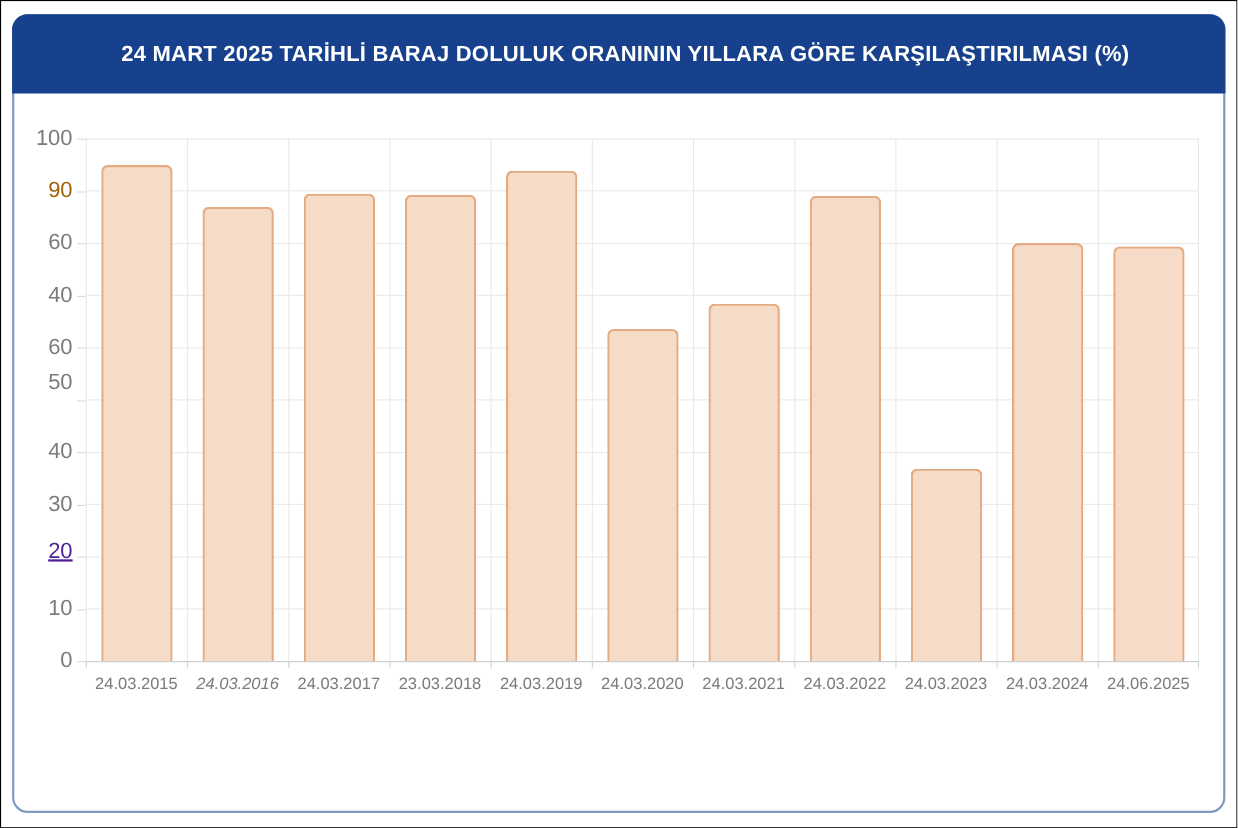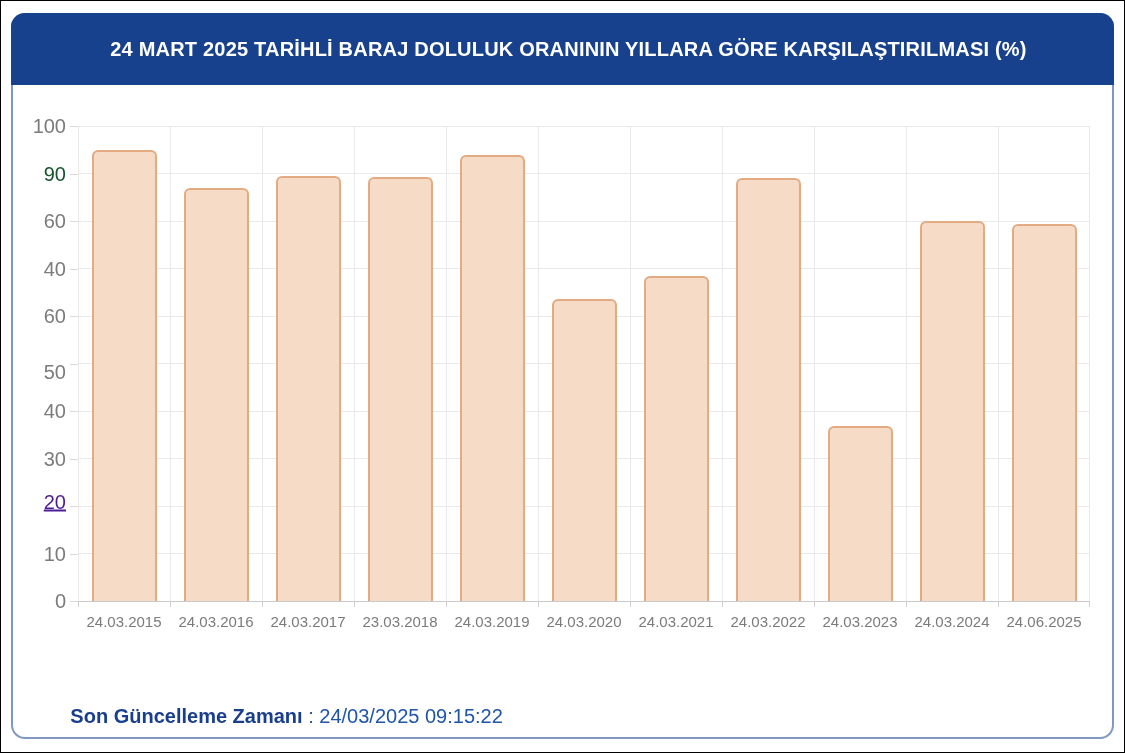--- a/index.html
+++ b/index.html
@@ -99,33 +99,33 @@
         <div class="ytick" style="top: 380px;"></div>
         <span class="ylab" style="top: 376px; color: #4c1d95; text-decoration: underline;">20</span>
         <div class="hgrid" style="top: 332px; background: rgb(233, 233, 233);"></div>
         <div class="ytick" style="top: 332.5px;"></div>
         <span class="ylab" style="top: 332.5px; color: rgb(123, 123, 123);">30</span>
         <div class="hgrid" style="top: 284.5px; background: rgb(233, 233, 233);"></div>
         <div class="ytick" style="top: 285px;"></div>
         <span class="ylab" style="top: 285px; color: rgb(123, 123, 123); text-align: right;">40</span>
         <div class="hgrid" style="top: 237px; background: rgb(233, 233, 233);"></div>
         <div class="ytick" style="top: 237.5px;"></div>
-        <span class="ylab" style="top: 246px; color: rgb(123, 123, 123);">50</span>
+        <span class="ylab" style="top: 222px; color: rgb(123, 123, 123);">50</span>
         <div class="hgrid" style="top: 189.5px; background: rgb(233, 233, 233);"></div>
         <div class="ytick" style="top: 190px;"></div>
         <span class="ylab" style="top: 190px; color: rgb(123, 123, 123);">60</span>
         <div class="hgrid" style="top: 142px; background: rgb(233, 233, 233);"></div>
         <div class="ytick" style="top: 142.5px;"></div>
         <span class="ylab" style="top: 142.5px; color: rgb(123, 123, 123);">40</span>
         <div class="hgrid" style="top: 94.5px; background: rgb(233, 233, 233);"></div>
         <div class="ytick" style="top: 95px;"></div>
         <span class="ylab" style="top: 95px; color: rgb(123, 123, 123);">60</span>
         <div class="hgrid" style="top: 47px; background: rgb(233, 233, 233);"></div>
         <div class="ytick" style="top: 47.5px;"></div>
-        <span class="ylab" style="top: 47.5px; color: #14532d;">90</span>
+        <span class="ylab" style="top: 47.5px; color: #a16207;">90</span>
         <div class="hgrid" style="top: -0.5px; background: rgb(233, 233, 233);"></div>
         <div class="ytick" style="top: 0px;"></div>
         <span class="ylab" style="top: 0px; color: rgb(123, 123, 123);">100</span>
         <div class="vgrid" style="left: 0px; background: rgb(233, 233, 233);"></div>
         <div class="xtick" style="left: 0px;"></div>
         <div class="vgrid" style="left: 92px; background: rgb(233, 233, 233);"></div>
         <div class="xtick" style="left: 92px;"></div>
         <div class="vgrid" style="left: 184px; background: rgb(233, 233, 233);"></div>
         <div class="xtick" style="left: 184px;"></div>
         <div class="vgrid" style="left: 276px; background: rgb(233, 233, 233);"></div>
@@ -178,30 +178,27 @@
             <div class="bar" title="24.03.2024: 79.9" style="height: 379.525px; background: rgb(246, 220, 199); border-color: rgb(228, 170, 130);"></div>
           </div>
           <div class="bar-cell" style="width: 92px;">
             <div class="bar" title="24.03.2025: 79.4" style="height: 377.15px; background: rgb(246, 220, 199); border-color: rgb(228, 170, 130);"></div>
           </div>
         </div>
       </div>
 
     <div class="xlabels">
         <div class="xlabel" style="width: 92px; color: rgb(123, 123, 123);">24.03.2015</div>
-        <div class="xlabel" style="width: 92px; color: rgb(123, 123, 123);">24.03.2016</div>
+        <div class="xlabel" style="width: 92px; color: rgb(123, 123, 123); font-style: italic;">24.03.2016</div>
         <div class="xlabel" style="width: 92px; color: rgb(123, 123, 123);">24.03.2017</div>
         <div class="xlabel" style="width: 92px; color: rgb(123, 123, 123);">23.03.2018</div>
         <div class="xlabel" style="width: 92px; color: rgb(123, 123, 123);">24.03.2019</div>
         <div class="xlabel" style="width: 92px; color: rgb(123, 123, 123);">24.03.2020</div>
         <div class="xlabel" style="width: 92px; color: rgb(123, 123, 123);">24.03.2021</div>
         <div class="xlabel" style="width: 92px; color: rgb(123, 123, 123);">24.03.2022</div>
         <div class="xlabel" style="width: 92px; color: rgb(123, 123, 123);">24.03.2023</div>
         <div class="xlabel" style="width: 92px; color: rgb(123, 123, 123);">24.03.2024</div>
         <div class="xlabel" style="width: 92px; color: rgb(123, 123, 123);">24.06.2025</div>
       </div>
 
-    <div class="footer">
-      <span class="lbl" style="color: rgb(26, 62, 142);">Son Güncelleme Zamanı</span><span class="sep" style="color: rgb(31, 85, 168);"> : </span><span class="val" style="color: rgb(31, 85, 168);">24/03/2025 09:15:22</span>
-    </div>
 
   </div>
 </div>
 
 </body></html>

